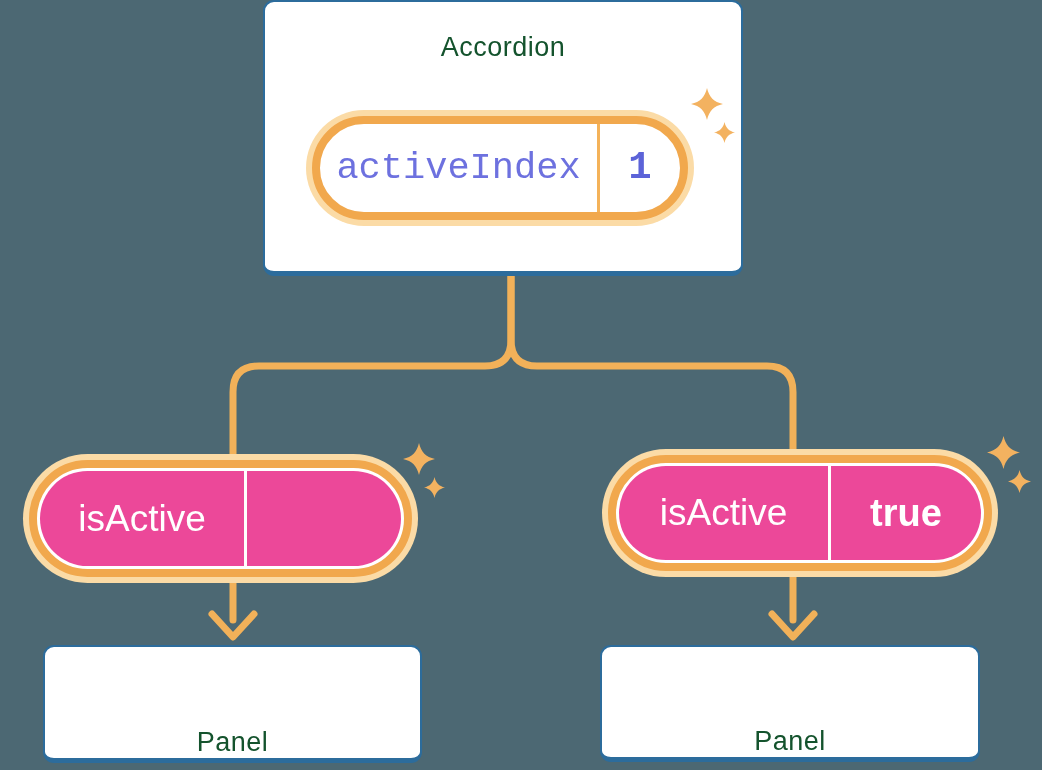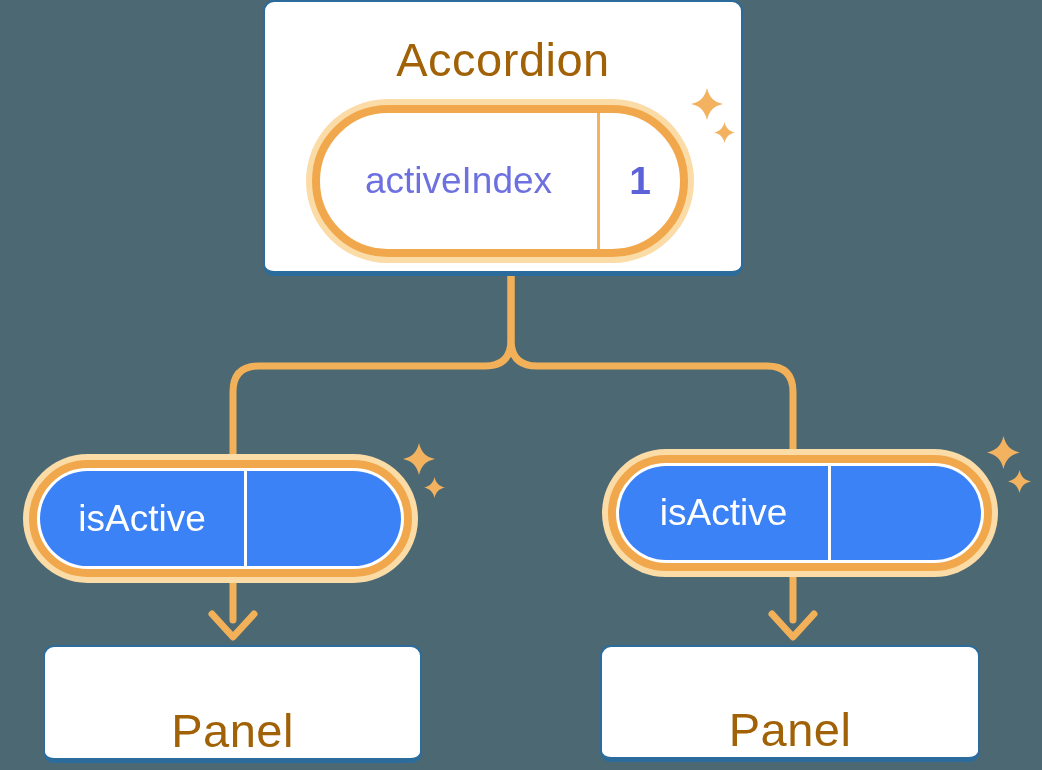--- a/index.html
+++ b/index.html
@@ -19,51 +19,51 @@
     border:2.5px solid #2C6C9C;
     border-bottom-width:5px;
     border-radius:11px;
     box-sizing:border-box;
     z-index:2;
   }
   .accordion-card{left:263px;top:0;width:480px;height:276px;}
   .panel-card{display:flex;align-items:flex-end;justify-content:center;}
   .panel-card.left{left:43px;top:645px;width:379px;height:118px;}
   .panel-card.right{left:600px;top:645px;width:380px;height:117px;}
-  .card-text{font-size:47px;color:#a16207;font-weight:500;letter-spacing:0.5px;}
+  .card-text{font-size:27px;color:#14532d;font-weight:500;letter-spacing:0.5px;}
   .accordion-title{position:absolute;top:30px;left:0;right:0;text-align:center;}
 
   .pill-glow{
     position:absolute;
     background:#FBDBA6;
     border-radius:999px;
     padding:6px;
     box-sizing:border-box;
     z-index:2;
   }
-  .state-pill{left:41px;top:97px;width:388px;height:164px;}
+  .state-pill{left:41px;top:108px;width:388px;height:116px;font-family:Liberation Mono, monospace;}
   .prop-pill.left{left:23px;top:454px;width:395px;height:129px;}
   .prop-pill.right{left:602px;top:449px;width:396px;height:128px;}
 
   .pill-border{
     width:100%;height:100%;
     background:#FFFFFF;
     border:8px solid #F1A84D;
     border-radius:999px;
     box-sizing:border-box;
   }
   .pill-border.ring{padding:3px;}
   .pill-core{
     width:100%;height:100%;
     border-radius:999px;
     display:flex;align-items:stretch;
     overflow:hidden;
     box-sizing:border-box;
   }
-  .pill-core.purple{background:#3b82f6;}
+  .pill-core.purple{background:#ec4899;}
   .seg{display:flex;align-items:center;justify-content:center;white-space:nowrap;}
   .state-label{width:277px;font-size:37px;color:#6D71DF;}
   .state-value{flex:1;font-size:39px;font-weight:700;color:#5C63D8;}
   .state-divider{width:3px;background:#F4B259;}
   .prop-label{font-size:37px;color:#FFFFFF;}
   .prop-pill.left .prop-label{width:204px;}
   .prop-pill.right .prop-label{width:209px;}
   .prop-value{flex:1;font-size:38px;font-weight:700;color:#FFFFFF;}
   .prop-divider{width:3px;background:#FFFFFF;}
 
@@ -103,20 +103,21 @@
         <div class="prop-divider"></div>
       </div>
     </div>
   </div>
 
   <div class="pill-glow prop-pill right">
     <div class="pill-border ring">
       <div class="pill-core purple">
         <div class="seg prop-label">isActive</div>
         <div class="prop-divider"></div>
+        <div class="seg prop-value">true</div>
       </div>
     </div>
   </div>
 
   <div class="card panel-card left">
     <div class="card-text">Panel</div>
   </div>
   <div class="card panel-card right">
     <div class="card-text">Panel</div>
   </div>

